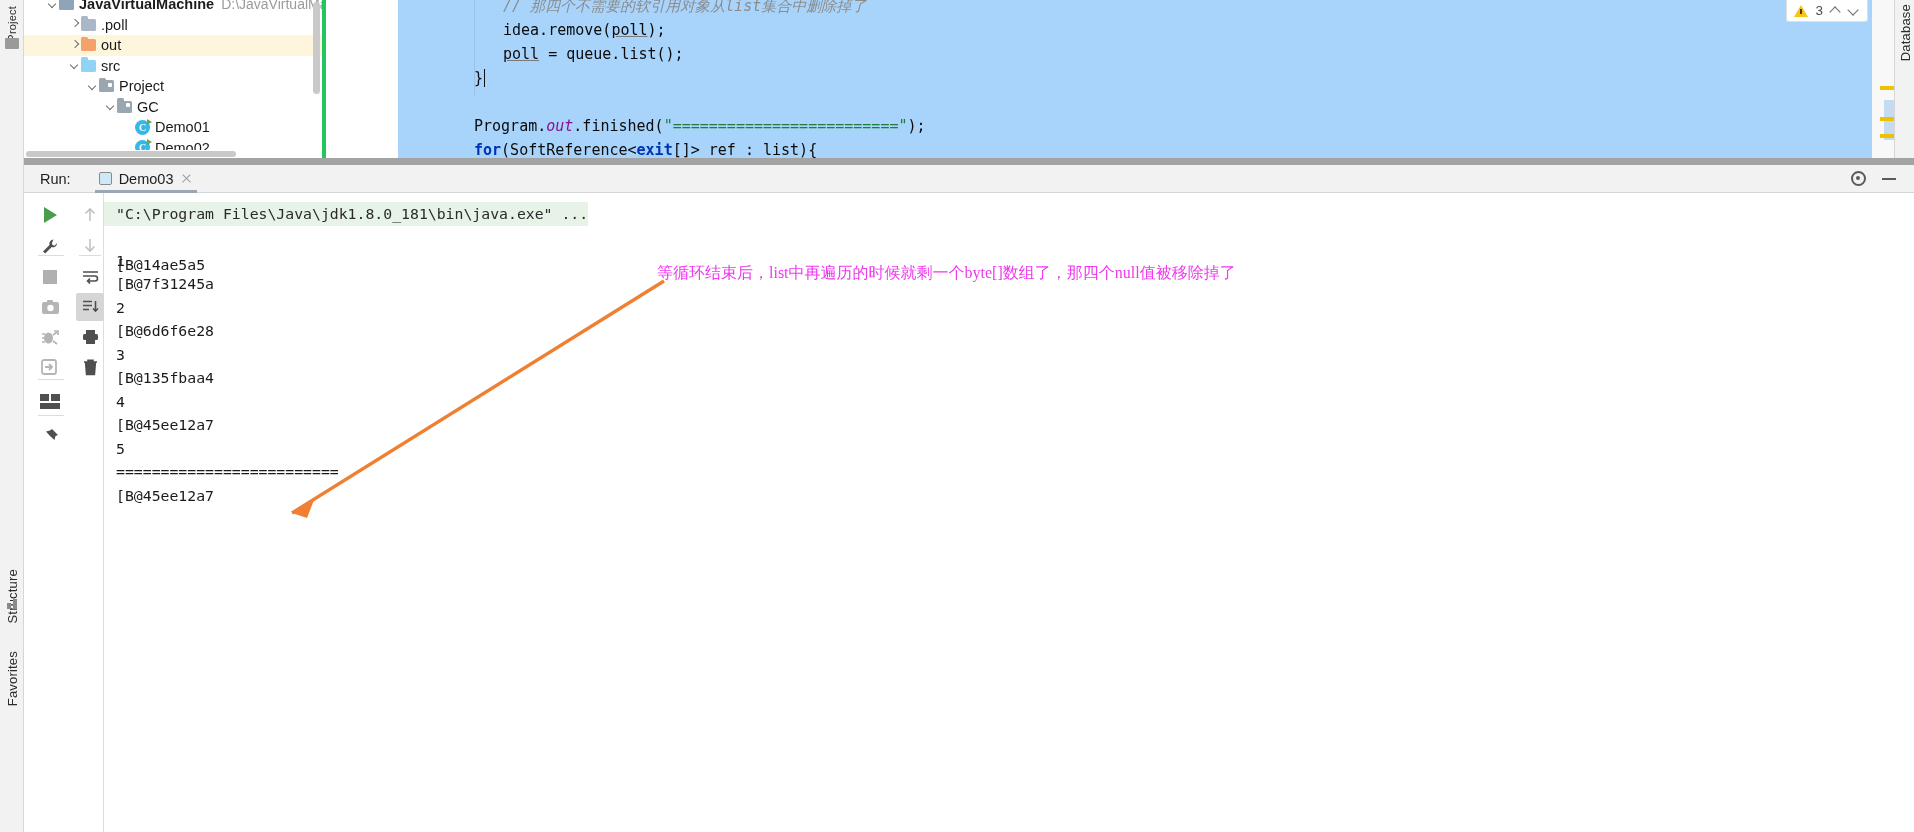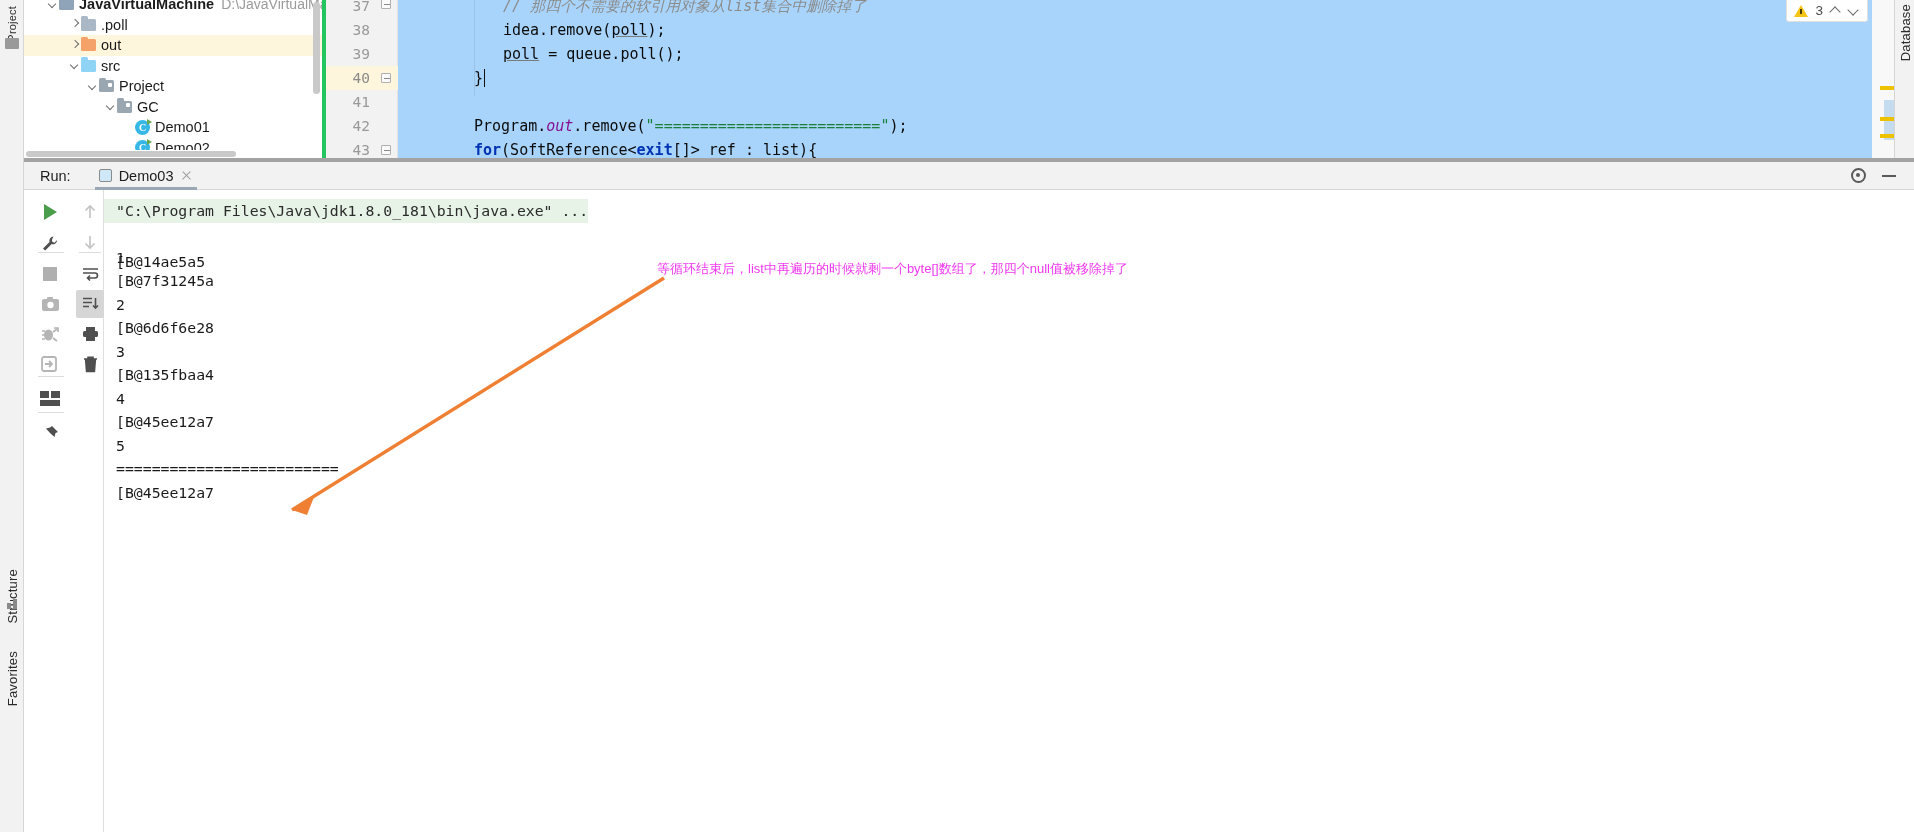--- a/index.html
+++ b/index.html
@@ -141,21 +141,21 @@
   .mark-box { position:absolute; right:4px; width:26px; background:#9bc4ea; opacity:.55; }
   .right-strip {
     position:absolute; right:0; top:0; width:20px; height:158px;
     background:#f2f2f2; border-left:1px solid #d6d6d6;
   }
   .right-strip .vlabel { position:absolute; top:4px; left:3px; font-size:13px; }
 
   
   .run-panel {
     position:absolute; left:24px; top:158px; width:1890px; height:486px;
-    background:#0ea5e9; border-top:4px solid #a3a3a3;
+    background:#0ea5e9; border-top:7px solid #a3a3a3;
   }
   .run-header {
     position:absolute; left:0; top:0; width:1890px; height:28px;
     background:#f2f2f2; border-bottom:1px solid #d6d6d6;
     display:flex; align-items:center;
   }
   .run-label { font-size:14.5px; color:#1d1d1d; margin-left:16px; }
   .run-tab {
     margin-left:24px; height:28px; display:flex; align-items:center; gap:7px;
     position:relative; padding:0 4px;
@@ -193,22 +193,22 @@
     background:#ffffff; overflow:hidden;
   }
   .coline {
     position:absolute; left:12px; height:23.5px; line-height:23.5px;
     font-family:"DejaVu Sans Mono", monospace; font-size:14.8px; color:#1a1a1a; white-space:pre;
   }
   .coline.cmd { background:#e6f3e6; left:0; padding-left:12px; color:#2b2b2b; }
   .coline.exit { color:#2727d9; }
 
   .annot {
-    position:absolute; font-size:13px; color:#ef38ef; white-space:nowrap;
-    font-family:Liberation Sans, sans-serif;
+    position:absolute; font-size:16px; color:#ef38ef; white-space:nowrap;
+    font-family:Liberation Serif, serif;
   }
   .arrow-svg { position:absolute; left:0; top:0; pointer-events:none; }
 </style>
 </head>
 <body>
 
 <div id="app">
 
   <div class="left-strip">
     <div class="vtool" style="top:6px;">
@@ -278,46 +278,33 @@
     </div>
 
     <div class="tree-scroll"></div>
     <div class="tree-hscroll">
         <i></i>
       </div>
   </div>
 
   <div class="editor">
 
-    <div class="gutter">
-      <div class="gline" style="top:-6px;">37</div>
-      <div class="gline" style="top:18px;">38</div>
-      <div class="gline" style="top:42px;">39</div>
-      <div class="gline cur" style="top:66px;">40</div>
-      <div class="gline" style="top:90px;">41</div>
-      <div class="gline" style="top:114px;">42</div>
-      <div class="gline" style="top:138px;">43</div>
-
-      <div class="fold" style="top:-1px;"></div>
-      <div class="fold" style="top:73px;"></div>
-      <div class="fold" style="top:145px;"></div>
-    </div>
 
     <div class="code-area">
       <div class="indent-guide" style="left:76px; top:0;"></div>
 
       <div class="cline comment" style="top:-6px; left:105px;">// 那四个不需要的软引用对象从list集合中删除掉了</div>
 
       <div class="cline" style="top:18px; left:105px;"><span>idea.remove(</span><span class="under">poll</span><span>);</span></div>
 
-      <div class="cline" style="top:42px; left:105px;"><span class="under">poll</span><span> = queue.poll();</span></div>
+      <div class="cline" style="top:42px; left:105px;"><span class="under">poll</span><span> = queue.list();</span></div>
 
       <div class="cline" style="top:66px; left:76px;"><span>}</span><span style="border-left:1.5px solid #111; margin-left:1px;">&nbsp;</span></div>
 
-      <div class="cline" style="top:114px; left:76px;"><span>Program.</span><span class="field-it">out</span><span>.remove(</span><span class="str">"========================="</span><span>);</span></div>
+      <div class="cline" style="top:114px; left:76px;"><span>Program.</span><span class="field-it">out</span><span>.finished(</span><span class="str">"========================="</span><span>);</span></div>
 
       <div class="cline" style="top:138px; left:76px;"><span class="kw">for</span><span>(SoftReference&lt;</span><span class="kw">exit</span><span>[]&gt; ref : list){</span></div>
     </div>
 
     <div class="markers">
       <div class="mark-bar" style="top:86px;"></div>
       <div class="mark-box" style="top:100px; height:40px;"></div>
       <div class="mark-bar" style="top:117px;"></div>
       <div class="mark-bar" style="top:134px;"></div>
     </div>

